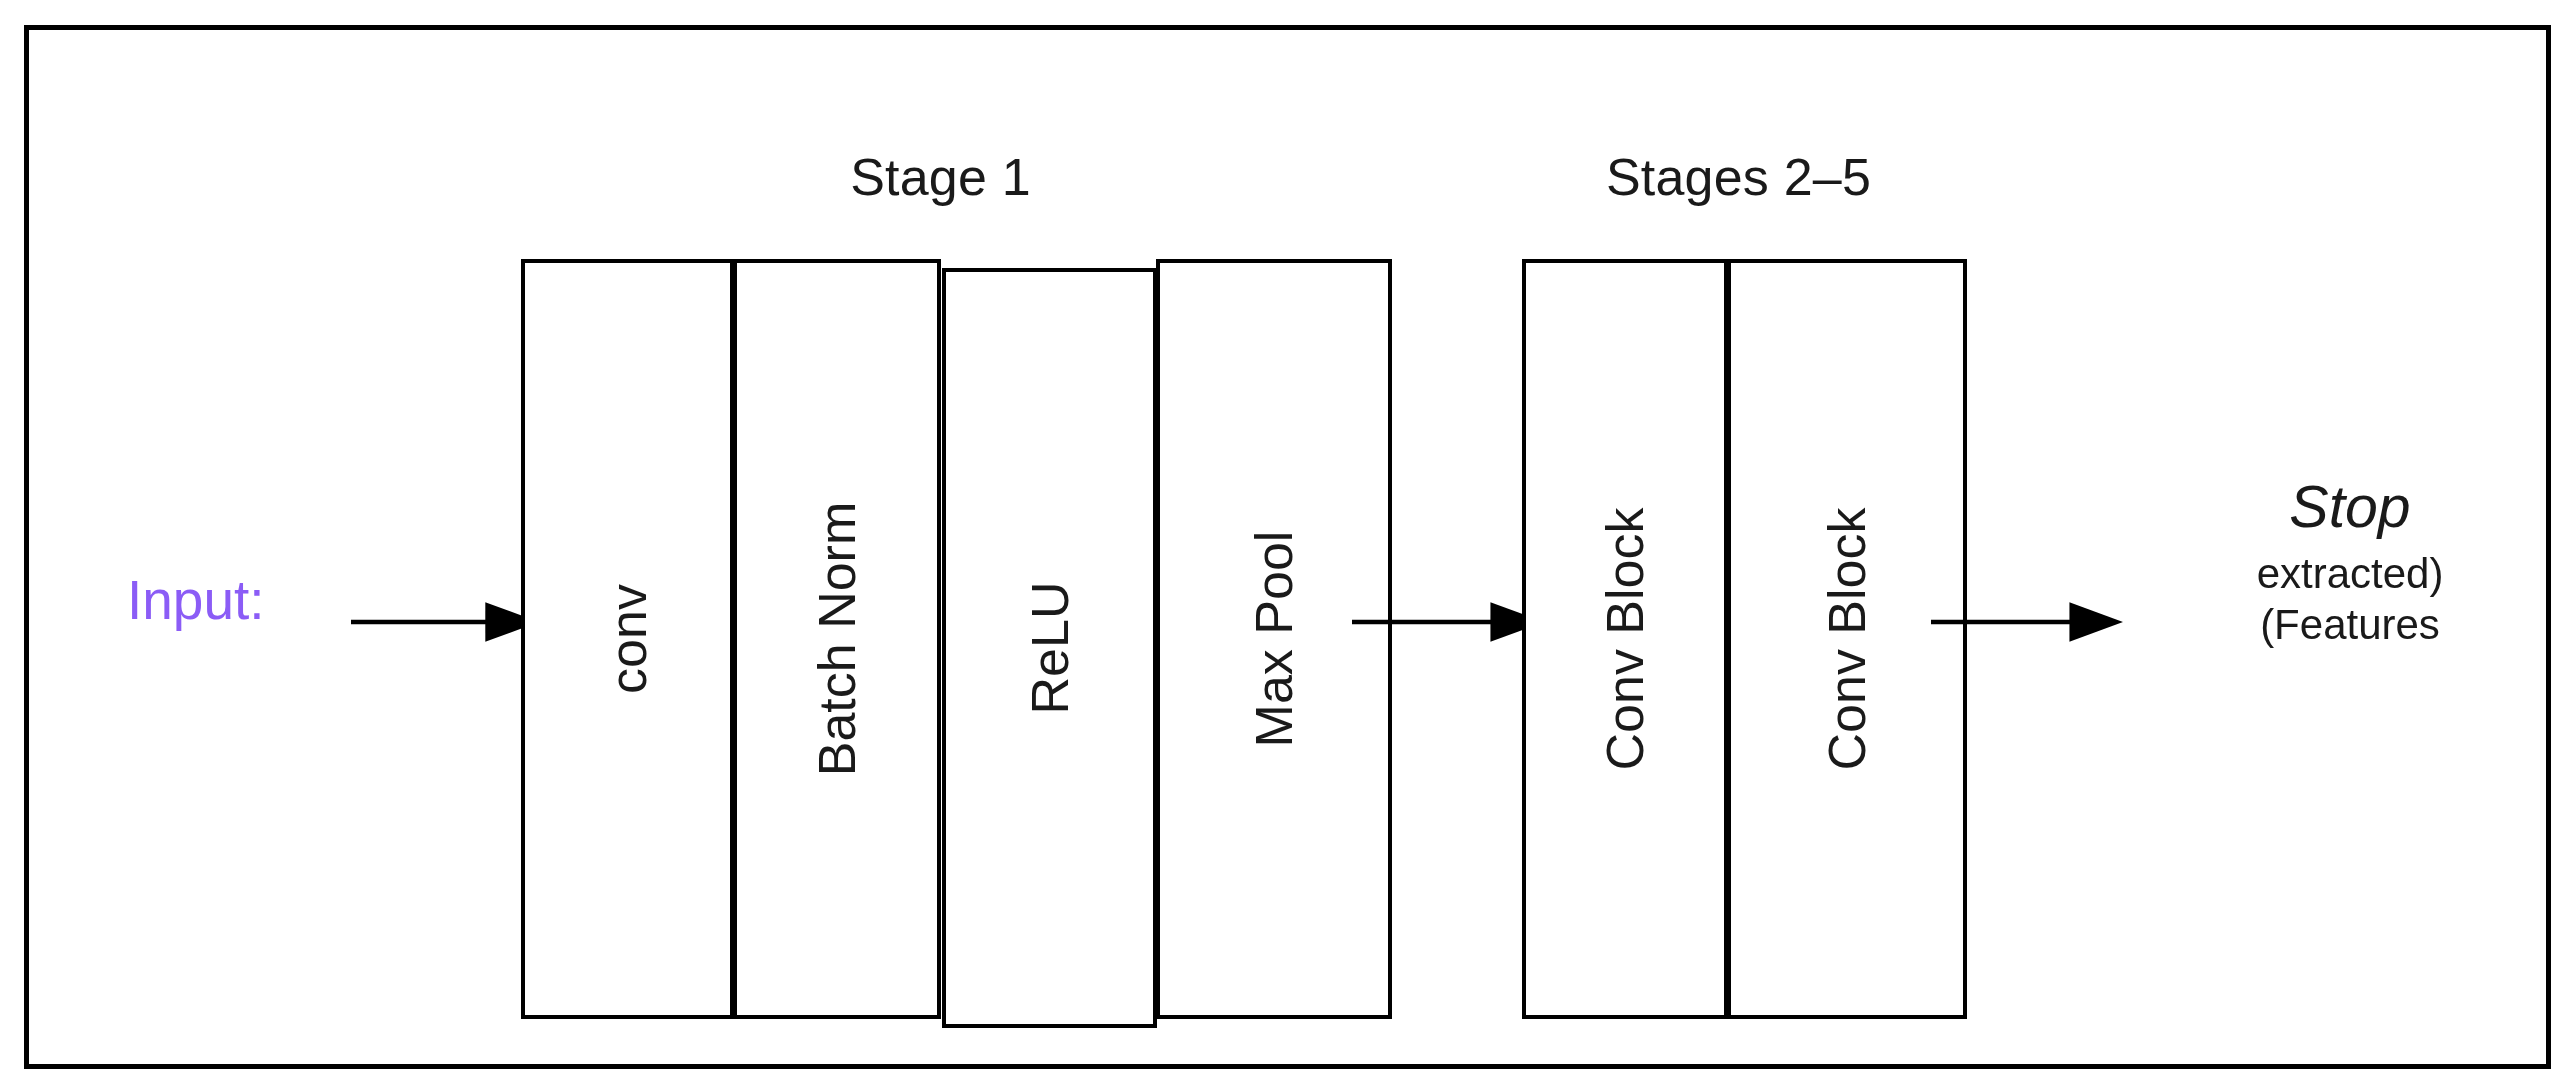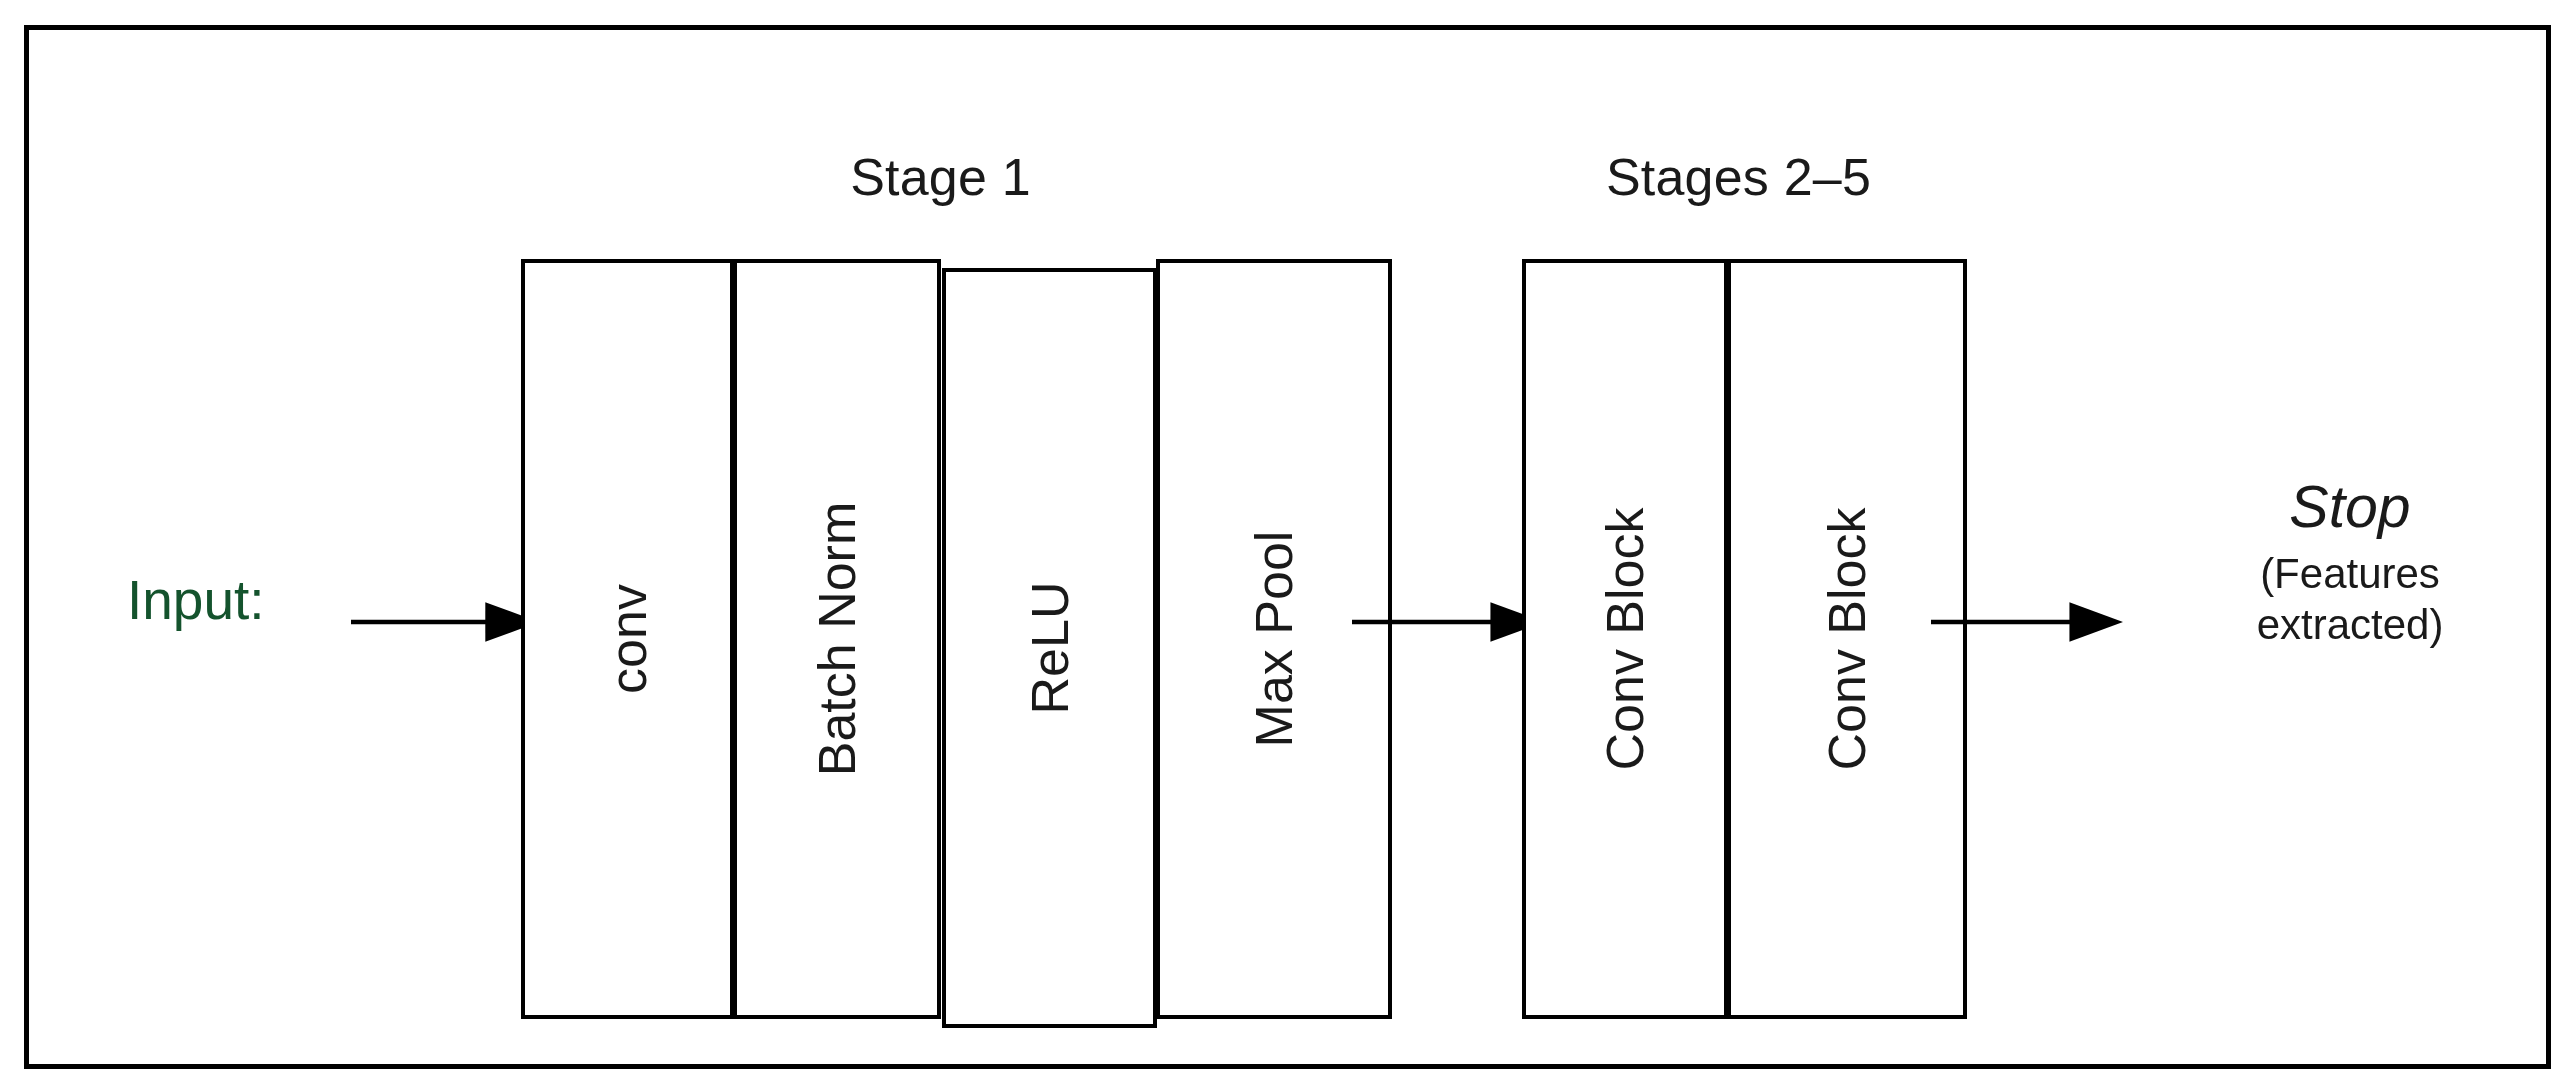--- a/index.html
+++ b/index.html
@@ -86,21 +86,21 @@
   #arrow-stage1-to-stage2 { left: 1323px; top: 565px; width: 192px; }
   #arrow-stage5-to-stop  { left: 1902px; top: 565px; width: 192px; }
 
   
   #input-label {
     position: absolute;
     left: 98px;
     top: 543px;
     font-size: 55px;
     line-height: 1;
-    color: #14532d;
+    color: #8b5cf6;
     white-space: nowrap;
   }
 
   
   #stop-block {
     position: absolute;
     left: 2111px;
     top: 447px;
     width: 420px;
     text-align: center;
@@ -163,19 +163,19 @@
       <span class="layer-label">Conv Block</span>
     </div>
 
     <svg class="arrow" id="arrow-stage5-to-stop" viewBox="0 0 215 60" preserveAspectRatio="none">
       <line x1="0" y1="30" x2="165" y2="30" stroke="#000000" stroke-width="5"></line>
       <polygon points="155,8 215,30 155,52" fill="#000000"></polygon>
     </svg>
 
     <div id="stop-block">
       <div id="stop-title">Stop</div>
+      <div class="stop-sub-line">extracted)</div>
       <div class="stop-sub-line">(Features</div>
-      <div class="stop-sub-line">extracted)</div>
     </div>
 
   </div>
 </div>
 
 
 </body></html>

